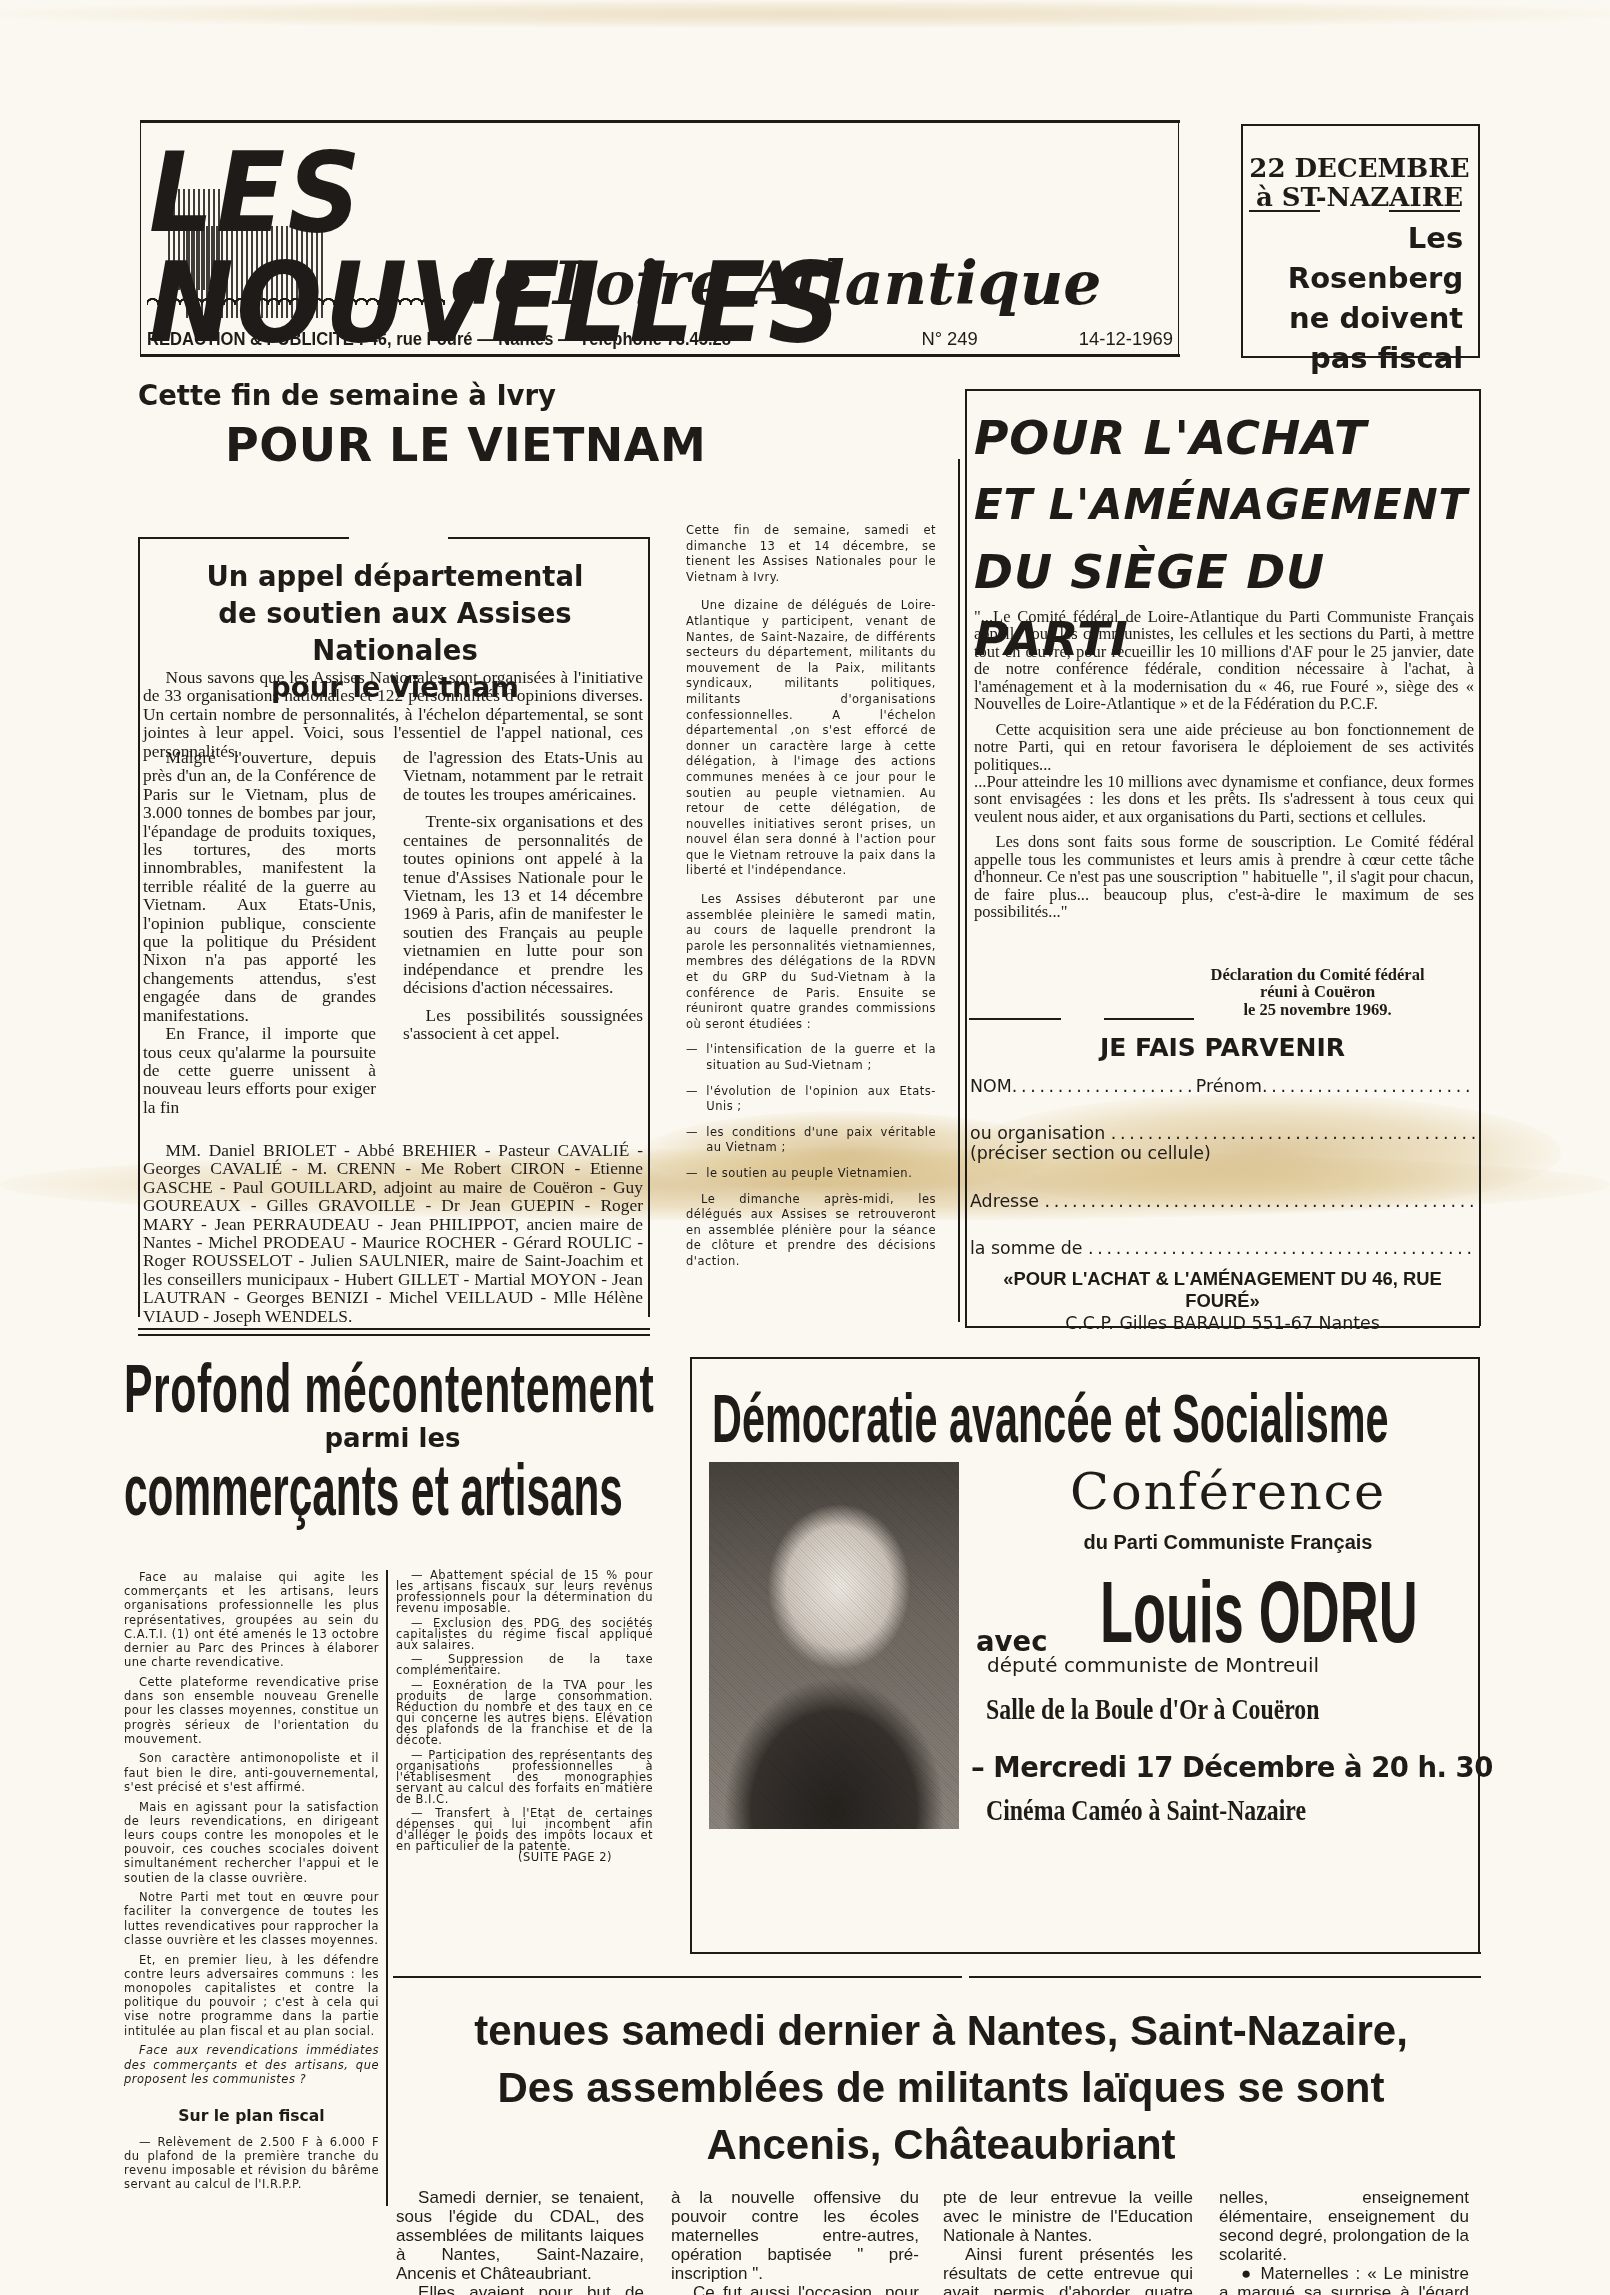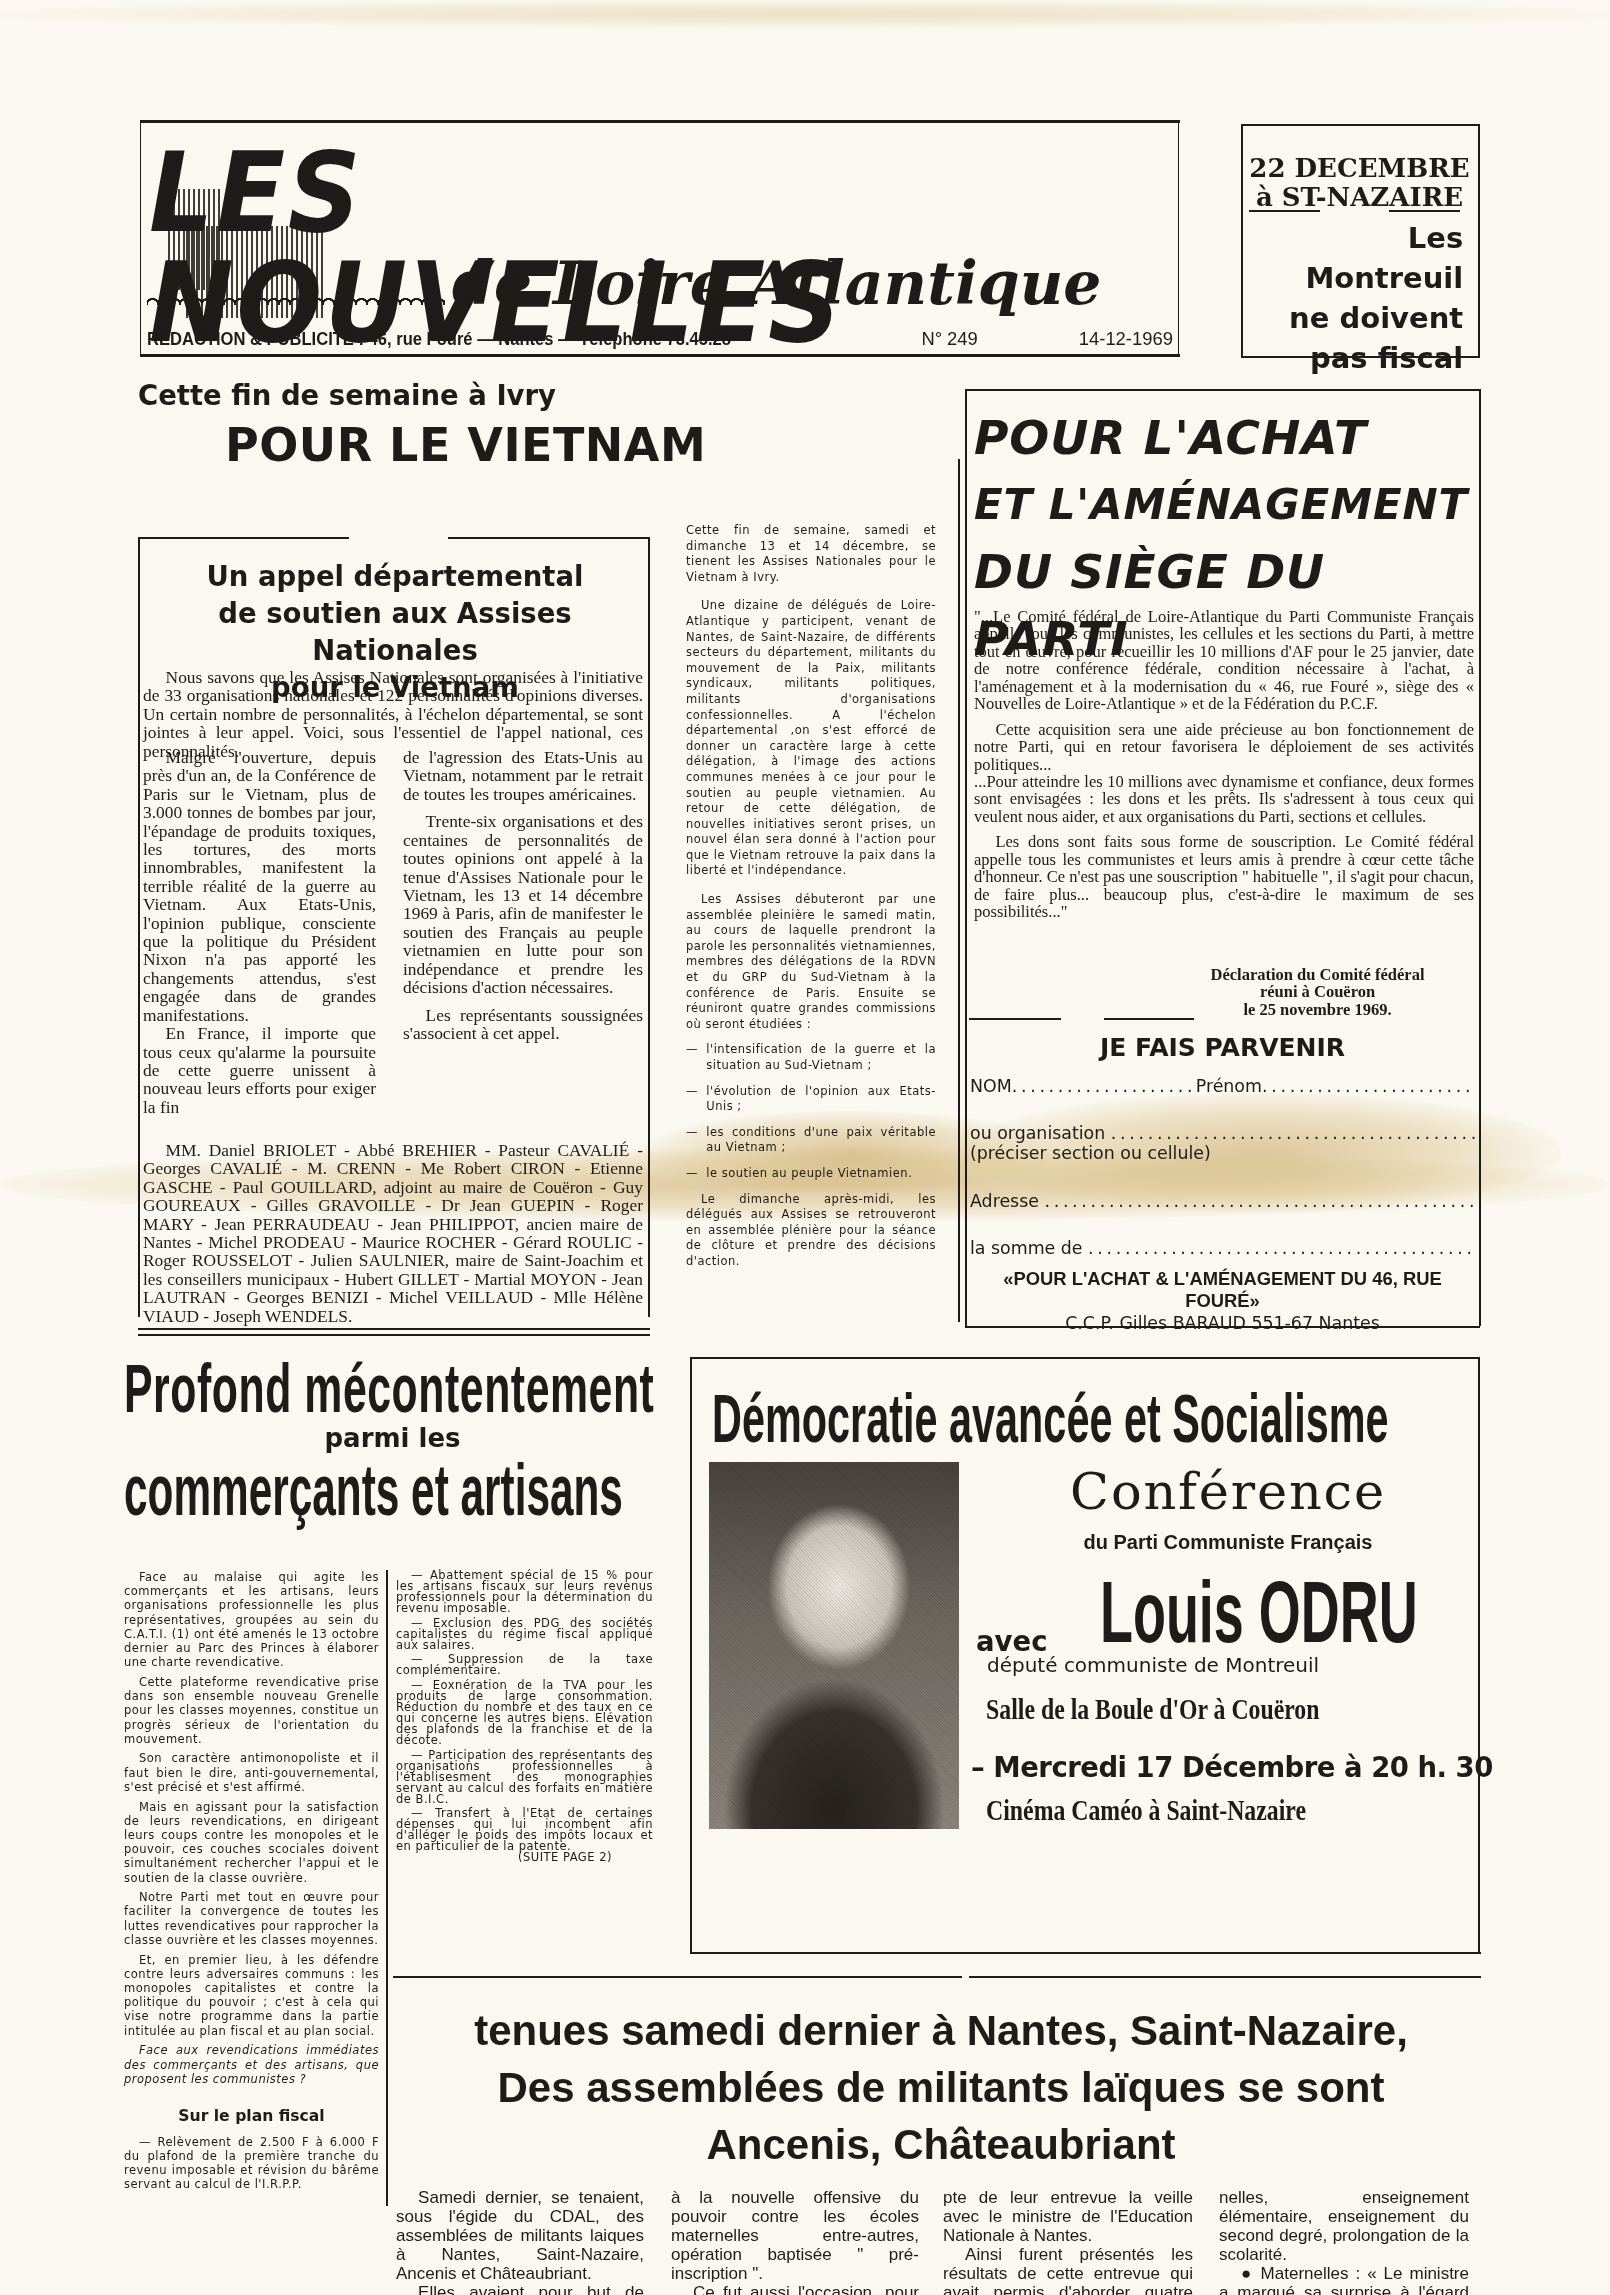--- a/index.html
+++ b/index.html
@@ -93,21 +93,21 @@
 </div>
 
 <div class="box" style="left:1241px;top:124px;width:239px;height:234px;">
   <div class="abs serif-bold" style="left:0;top:28px;width:233px;text-align:center;font-size:26px;line-height:29px;">
     <div>22 DECEMBRE</div>
     <div>à ST-NAZAIRE</div>
   </div>
   <div class="rule" style="left:5.5px;top:84px;width:71px;height:2.3px;"></div>
   <div class="rule" style="left:146px;top:84px;width:71px;height:2.3px;"></div>
   <div class="abs sans-bold" style="left:9.2px;top:92px;width:211px;text-align:right;font-size:29px;line-height:40px;">
-    <div>Les Montreuil</div>
+    <div>Les Rosenberg</div>
     <div>ne doivent</div>
     <div>pas fiscal</div>
   </div>
 </div>
 
 <div class="abs sans-bold" style="left:138px;top:379px;font-size:27.5px;">Cette fin de semaine à Ivry</div>
 <div class="abs sans-bold" style="left:225px;top:420px;font-size:46px;line-height:50px;letter-spacing:0.5px;">
   <div>POUR LE VIETNAM</div>
 </div>
 
@@ -125,21 +125,21 @@
 
 <div class="abs body-serif indent" style="left:143px;top:668px;width:500px;">Nous savons que les Assises Nationales sont organisées à l'initiative de 33 organisations nationales et 122 personnalités d'opinions diverses. Un certain nombre de personnalités, à l'échelon départemental, se sont jointes à leur appel. Voici, sous l'essentiel de l'appel national, ces personnalités.</div>
 
 <div class="abs body-serif" style="left:143px;top:748px;width:233px;">
   <p class="indent">Malgré l'ouverture, depuis près d'un an, de la Conférence de Paris sur le Vietnam, plus de 3.000 tonnes de bombes par jour, l'épandage de produits toxiques, les tortures, des morts innombrables, manifestent la terrible réalité de la guerre au Vietnam. Aux Etats-Unis, l'opinion publique, consciente que la politique du Président Nixon n'a pas apporté les changements attendus, s'est engagée dans de grandes manifestations.</p>
   <p class="indent">En France, il importe que tous ceux qu'alarme la poursuite de cette guerre unissent à nouveau leurs efforts pour exiger la fin</p>
 </div>
 <div class="abs body-serif" style="left:403px;top:748px;width:240px;">
   <p style="margin-bottom:9.2px;">de l'agression des Etats-Unis au Vietnam, notamment par le retrait de toutes les troupes américaines.</p>
   <p class="indent" style="margin-bottom:9.2px;">Trente-six organisations et des centaines de personnalités de toutes opinions ont appelé à la tenue d'Assises Nationale pour le Vietnam, les 13 et 14 décembre 1969 à Paris, afin de manifester le soutien des Français au peuple vietnamien en lutte pour son indépendance et prendre les décisions d'action nécessaires.</p>
-  <p class="indent">Les représentants soussignées s'associent à cet appel.</p>
+  <p class="indent">Les possibilités soussignées s'associent à cet appel.</p>
 </div>
 
 <div class="abs body-serif indent" style="left:143px;top:1141px;width:500px;">MM. Daniel BRIOLET - Abbé BREHIER - Pasteur CAVALIÉ - Georges CAVALIÉ - M. CRENN - Me Robert CIRON - Etienne GASCHE - Paul GOUILLARD, adjoint au maire de Couëron - Guy GOUREAUX - Gilles GRAVOILLE - Dr Jean GUEPIN - Roger MARY - Jean PERRAUDEAU - Jean PHILIPPOT, ancien maire de Nantes - Michel PRODEAU - Maurice ROCHER - Gérard ROULIC - Roger ROUSSELOT - Julien SAULNIER, maire de Saint-Joachim et les conseillers municipaux - Hubert GILLET - Martial MOYON - Jean LAUTRAN - Georges BENIZI - Michel VEILLAUD - Mlle Hélène VIAUD - Joseph WENDELS.</div>
 
 <div class="abs body-sans" style="left:686px;top:523px;width:250px;">
   <p style="margin-bottom:13px;">Cette fin de semaine, samedi et dimanche 13 et 14 décembre, se tienent les Assises Nationales pour le Vietnam à Ivry.</p>
   <p class="indent" style="margin-bottom:13px;">Une dizaine de délégués de Loire-Atlantique y participent, venant de Nantes, de Saint-Nazaire, de différents secteurs du département, militants du mouvement de la Paix, militants syndicaux, militants politiques, militants d'organisations confessionnelles. A l'échelon départemental ,on s'est efforcé de donner un caractère large à cette délégation, à l'image des actions communes menées à ce jour pour le soutien au peuple vietnamien. Au retour de cette délégation, de nouvelles initiatives seront prises, un nouvel élan sera donné à l'action pour que le Vietnam retrouve la paix dans la liberté et l'indépendance.</p>
   <p class="indent">Les Assises débuteront par une assemblée pleinière le samedi matin, au cours de laquelle prendront la parole les personnalités vietnamiennes, membres des délégations de la RDVN et du GRP du Sud-Vietnam à la conférence de Paris. Ensuite se réuniront quatre grandes commissions où seront étudiées :</p>
   <div class="dash-item">
       <span class="dash">—</span>

